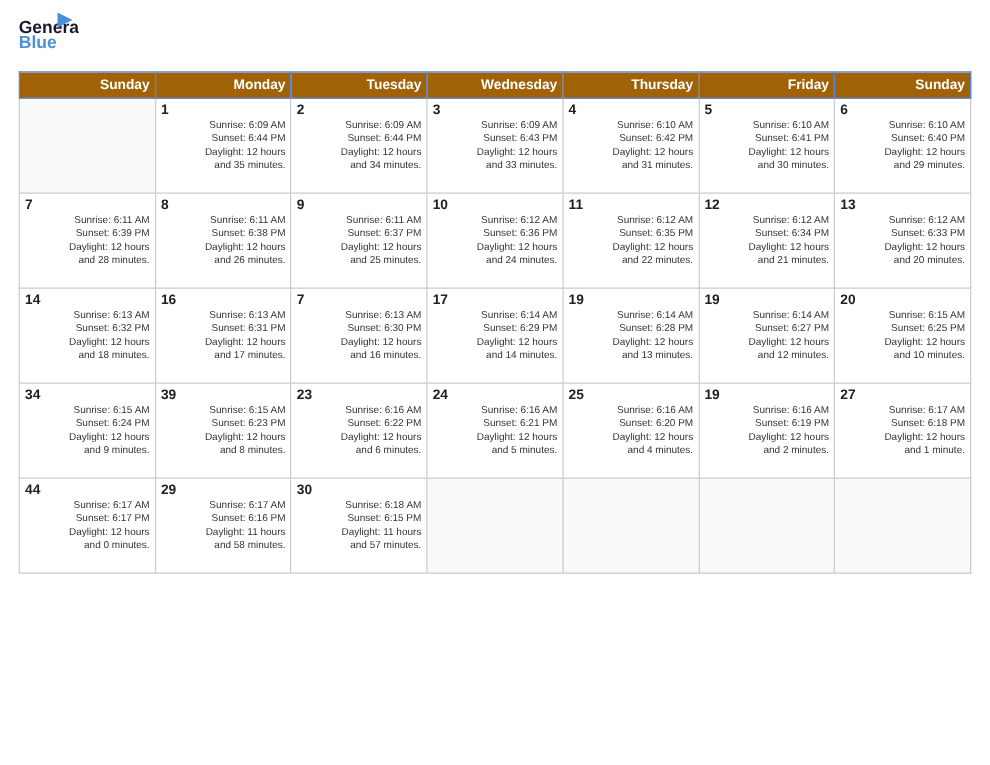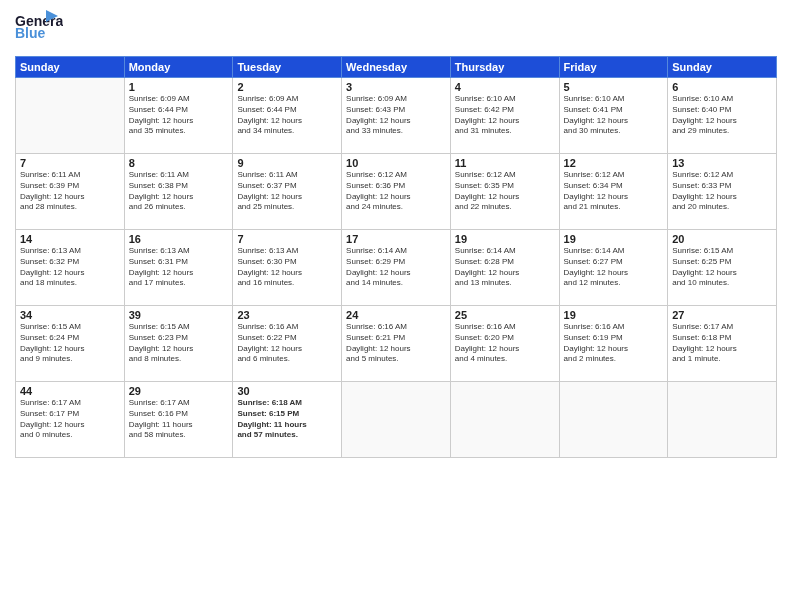--- a/index.html
+++ b/index.html
@@ -38,26 +38,26 @@
     .subtitle {
       font-size: 14px;
       color: #555;
     }
     table {
       width: 100%;
       border-collapse: collapse;
       table-layout: fixed;
     }
     th {
-      background-color: #1d4ed8;
+      background-color: #a16207;
       color: #fff;
       font-size: 11px;
       font-weight: bold;
       padding: 4px 4px;
-      text-align: left;
+      text-align: right;
       border: 1px solid #5588dd;
     }
     td {
       border: 1px solid #ccc;
       vertical-align: top;
       padding: 3px 4px;
       font-size: 8.5px;
       color: #333;
       height: 76px;
     }
@@ -67,20 +67,21 @@
     .day-num {
       font-size: 11px;
       font-weight: bold;
       color: #222;
       margin-bottom: 1px;
     }
     .day-info {
       font-size: 8px;
       color: #333;
       line-height: 1.35;
+      text-align: right;
     }
   </style>
 </head>
 <body>
 
 <div class="page">
   <div class="header">
     <div class="logo-area">
       <div>
         <svg width="48" height="36" viewBox="0 0 48 36">
@@ -318,21 +319,21 @@
           </td>
           <td>
             <div class="day-num">29</div>
             <div class="day-info" style="white-space: pre-line;">Sunrise: 6:17 AM
 Sunset: 6:16 PM
 Daylight: 11 hours
 and 58 minutes.</div>
           </td>
           <td>
             <div class="day-num">30</div>
-            <div class="day-info" style="white-space: pre-line; font-weight: bold;">Sunrise: 6:18 AM
+            <div class="day-info" style="white-space: pre-line;">Sunrise: 6:18 AM
 Sunset: 6:15 PM
 Daylight: 11 hours
 and 57 minutes.</div>
           </td>
           <td class="empty"></td>
           <td class="empty"></td>
           <td class="empty"></td>
           <td class="empty"></td>
         </tr>
       </tbody>

